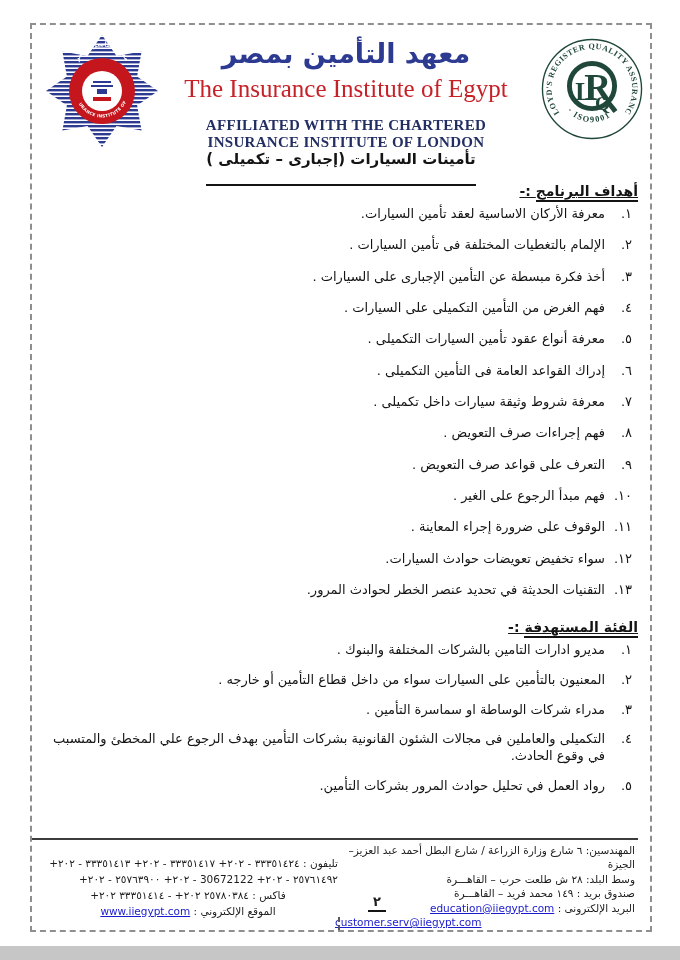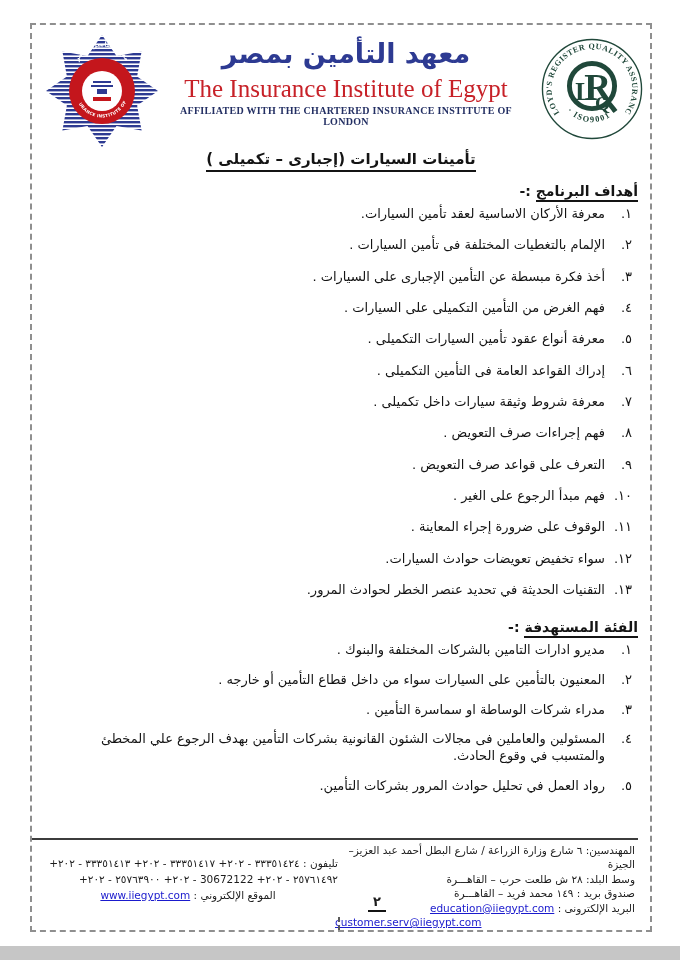--- a/index.html
+++ b/index.html
@@ -8,34 +8,34 @@
   .border-box{position:absolute;left:30px;top:23px;width:618px;height:905px;
               border:2px dashed #8f8f8f;background:#ffffff;}
   .bottom-strip{position:absolute;left:0;bottom:0;width:680px;height:14px;background:#c6c6c6;}
 
   
   .logo{position:absolute;left:14px;top:8px;width:112px;height:116px;}
   .seal{position:absolute;right:6px;top:12px;width:104px;height:104px;}
   .titles{position:absolute;left:128px;right:118px;top:12px;text-align:center;}
   .ar-title{font-size:27px;font-weight:bold;color:#2d3a92;direction:rtl;line-height:1.25;}
   .en-title{font-size:25px;color:#c72128;font-family:"Liberation Serif",serif;margin-top:4px;line-height:1.1;}
-  .affil{font-size:10px;font-weight:bold;color:#232f63;font-family:"Liberation Serif",serif;
-         letter-spacing:0.3px;margin-top:3px;}
+  .affil{font-size:15px;font-weight:bold;color:#232f63;font-family:"Liberation Serif",serif;
+         letter-spacing:0.3px;margin-top:15px;}
 
   .seal-ring-text{font-size:8.2px;font-weight:bold;fill:#20483a;letter-spacing:0.6px;font-family:"Liberation Serif",serif;}
   .seal-iso-text{font-size:8.6px;font-weight:bold;fill:#20483a;letter-spacing:1.4px;font-family:"Liberation Serif",serif;}
   .seal-letter{fill:#20483a;font-family:"Liberation Serif",serif;font-weight:bold;}
   .logo-ar{font-size:6.5px;font-weight:bold;fill:#ffffff;}
   .logo-en{font-size:4.2px;font-weight:bold;fill:#ffffff;letter-spacing:0.3px;}
 
   
   .doc-title{position:absolute;top:124px;left:0;right:0;text-align:center;direction:rtl;}
-  .doc-title span{font-size:15px;font-weight:bold;border-bottom:2px solid #141414;padding-bottom:2px;}
+  .doc-title span{font-size:15px;font-weight:bold;border-bottom:2px solid #141414;padding-bottom:16px;}
   .content{position:absolute;top:158px;left:12px;right:10px;direction:rtl;text-align:right;}
-  .sec-heading{font-size:14px;font-weight:bold;margin:0 2px 6px 0;}
+  .sec-heading{font-size:14px;font-weight:bold;margin:0 2px 6px 0;text-decoration:underline;}
   .sec-heading .u{border-bottom:2px solid #141414;padding-bottom:1px;}
   ol.items{list-style:none;margin:6px 0 0 0;padding:0 8px 0 0;}
   ol.items li{display:flex;gap:7px;font-size:13px;line-height:1.32;margin-bottom:14.2px;}
   ol.items li .num{min-width:20px;flex:0 0 auto;}
   .sec-target{margin-top:21px;}
   .sec-target ol.items li{margin-bottom:12.5px;}
 
   
   .footer{position:absolute;left:0;right:12px;bottom:0;height:90px;border-top:2px solid #3c3c3c;
           font-size:10.5px;color:#1c1c1c;}
@@ -180,21 +180,21 @@
             <li>
               <span class="num">٢.</span>
               <span class="txt">المعنيون بالتأمين على السيارات سواء من داخل قطاع التأمين أو خارجه .</span>
             </li>
             <li>
               <span class="num">٣.</span>
               <span class="txt">مدراء شركات الوساطة او سماسرة التأمين .</span>
             </li>
             <li>
               <span class="num">٤.</span>
-              <span class="txt">المسئولين والعاملين فى مجالات الشئون القانونية بشركات التأمين بهدف الرجوع علي المخطئ والمتسبب في وقوع  الحادث.</span>
+              <span class="txt">التكميلى والعاملين فى مجالات الشئون القانونية بشركات التأمين بهدف الرجوع علي المخطئ والمتسبب في وقوع  الحادث.</span>
             </li>
             <li>
               <span class="num">٥.</span>
               <span class="txt">رواد العمل في تحليل حوادث المرور بشركات التأمين.</span>
             </li>
           </ol>
       </div>
 
     </div>
 
@@ -212,20 +212,21 @@
         <div class="email2">
           <a class="link">customer.serv@iiegypt.com</a>
         </div>
       </div>
 
       <div class="f-left">
         <div>
             <div class="line">تليفون : ٣٣٣٥١٤٢٤ - ٢٠٢+   ٣٣٣٥١٤١٧ - ٢٠٢+  ٣٣٣٥١٤١٣ - ٢٠٢+</div>
             <div class="line">٢٥٧٦١٤٩٢ - ٢٠٢+   30672122 - ٢٠٢+  ٢٥٧٦٣٩٠٠ - ٢٠٢+</div>
           </div>
+        <div class="line center">فاكس : ٢٥٧٨٠٣٨٤ ٢٠٢+ - ٣٣٣٥١٤١٤ ٢٠٢+</div>
         <div class="line center">
           <span>الموقع الإلكتروني : </span><a class="link">www.iiegypt.com</a>
         </div>
       </div>
 
       <div class="page-num">٢</div>
       <div class="f-divider"></div>
     </div>
 
   </div>

